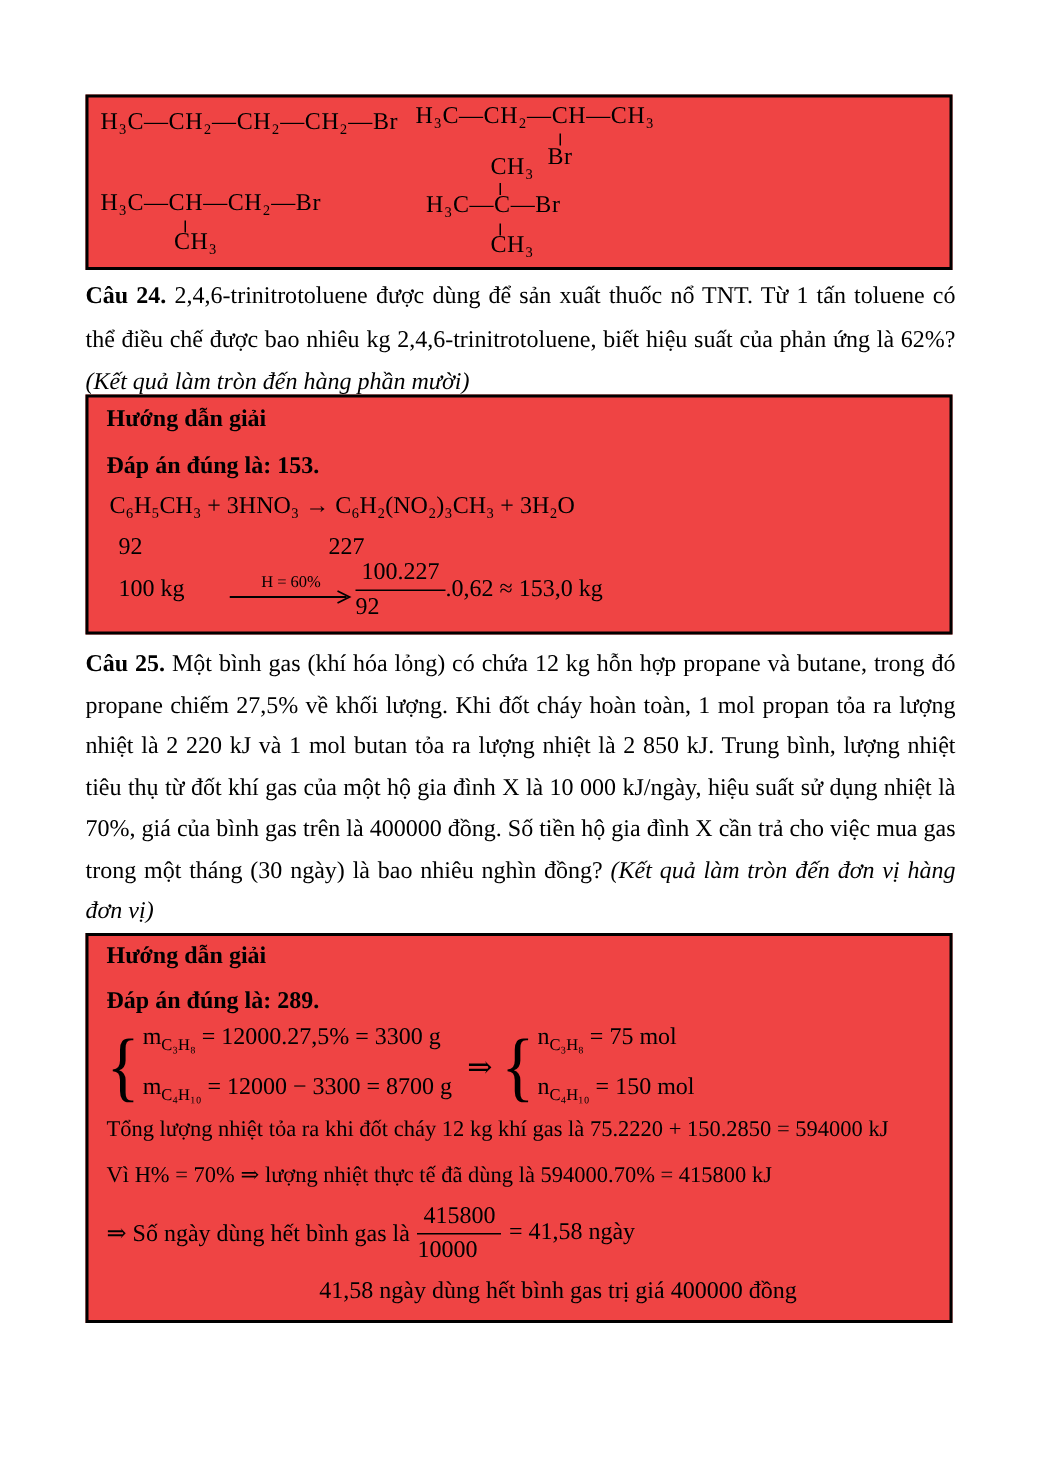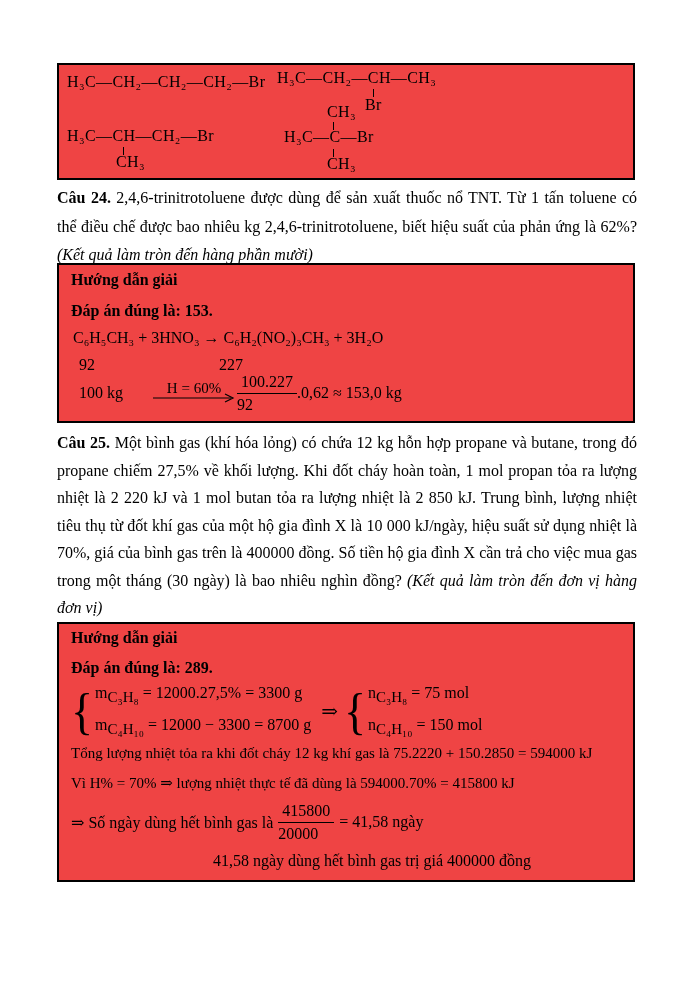--- a/index.html
+++ b/index.html
@@ -52,36 +52,36 @@
   .sol24 .answer   { top: 37px; }
   .sol24 .equation { top: 64px; left: 14px; }
   .sol24 .mass-line{ top: 91px; left: 14px; }
   .mass-left  { display: inline-block; margin-left: 6px; }
   .mass-right { display: inline-block; margin-left: 120px; }
   .sol24 .calc-line{ top: 105px; left: 14px; display: flex; align-items: center; height: 46px; }
   .calc-before { margin-left: 6px; }
 
   
   .rarrow { display: inline-flex; flex-direction: column; align-items: center; width: 82px; margin-left: 30px; margin-right: 2px; }
-  .rarrow-label { font-size: 15px; line-height: 10px; }
+  .rarrow-label { font-size: 11px; line-height: 10px; }
   .rarrow svg { display: block; }
 
   
   .frac { display: inline-block; text-align: left; vertical-align: middle; line-height: 1.2; }
   .frac .num { display: block; border-bottom: 1px solid #000; padding: 0 4px 1px; }
   .frac .den { display: block; padding-top: 1px; }
 
   
   .sol25 .heading { top: 5px; }
   .sol25 .answer  { top: 35px; }
   .sol25 .system-row { top: 56px; display: flex; align-items: center; height: 62px; }
   .brace { font-size: 46px; font-weight: 400; line-height: 52px; margin-right: 2px; transform: scaleY(1.12); }
   .sys-col { display: flex; flex-direction: column; gap: 6px; }
   .sys-line { font-size: 16px; line-height: 22px; white-space: nowrap; }
-  .sys-line sub { font-size: 15px; }
+  .sys-line sub { font-size: 11px; }
   .implies { font-size: 20px; margin: 0 6px 0 10px; }
   .sol25 .text-line1 { top: 121px; font-size: 15px; }
   .sol25 .text-line2 { top: 150px; font-size: 15px; }
   .sol25 .days-line { top: 173px; display: flex; align-items: center; height: 50px; }
   .days-after { margin-left: 5px; }
   .days-frac { margin-left: 5px; }
   .sol25 .closing-line { left: 0; width: 574px; top: 228px; text-align: center; padding-left: 52px; box-sizing: border-box; }
 </style>
 </head>
 <body>
@@ -157,21 +157,21 @@
       </span>
     </div>
 
     <div class="sol-row text-line1">Tổng lượng nhiệt tỏa ra khi đốt cháy 12 kg khí gas là 75.2220 + 150.2850 = 594000 kJ</div>
     <div class="sol-row text-line2">Vì H% = 70% ⇒ lượng nhiệt thực tế đã dùng là 594000.70% = 415800 kJ</div>
 
     <div class="sol-row days-line">
       <span>⇒ Số ngày dùng hết bình gas là</span>
       <span class="frac days-frac">
         <span class="num">415800</span>
-        <span class="den">20000</span>
+        <span class="den">10000</span>
       </span>
       <span class="days-after">= 41,58 ngày</span>
     </div>
 
     <div class="sol-row closing-line">41,58 ngày dùng hết bình gas trị giá 400000 đồng</div>
   </div>
 
 </div>
 
 </body></html>

